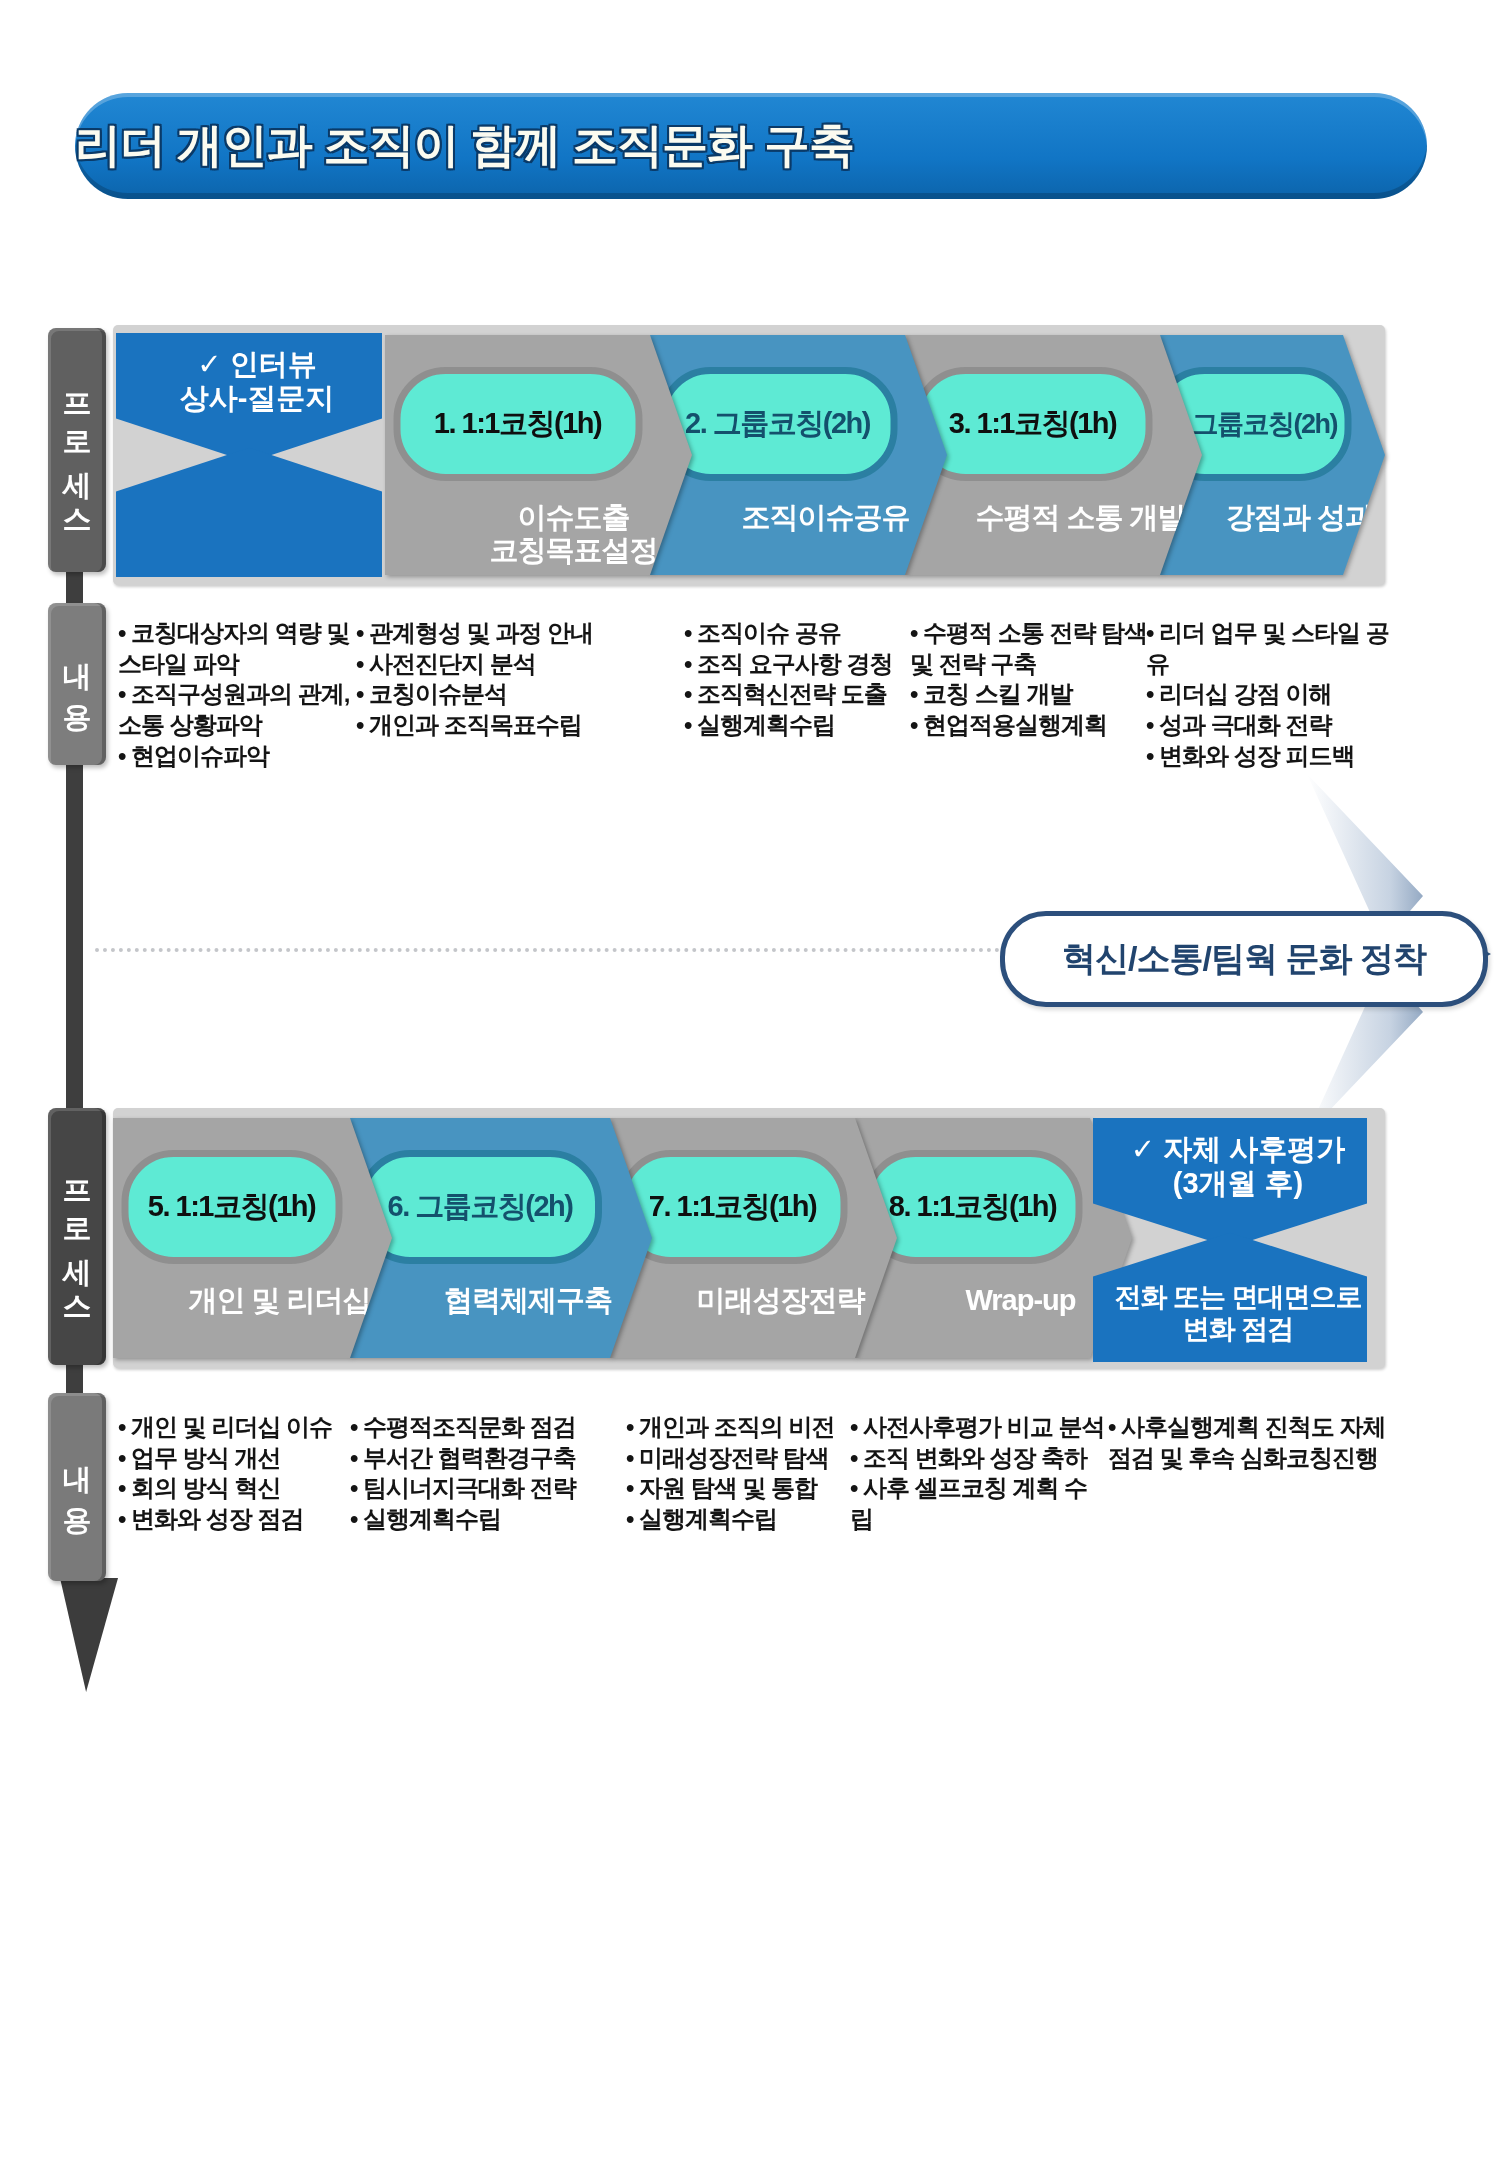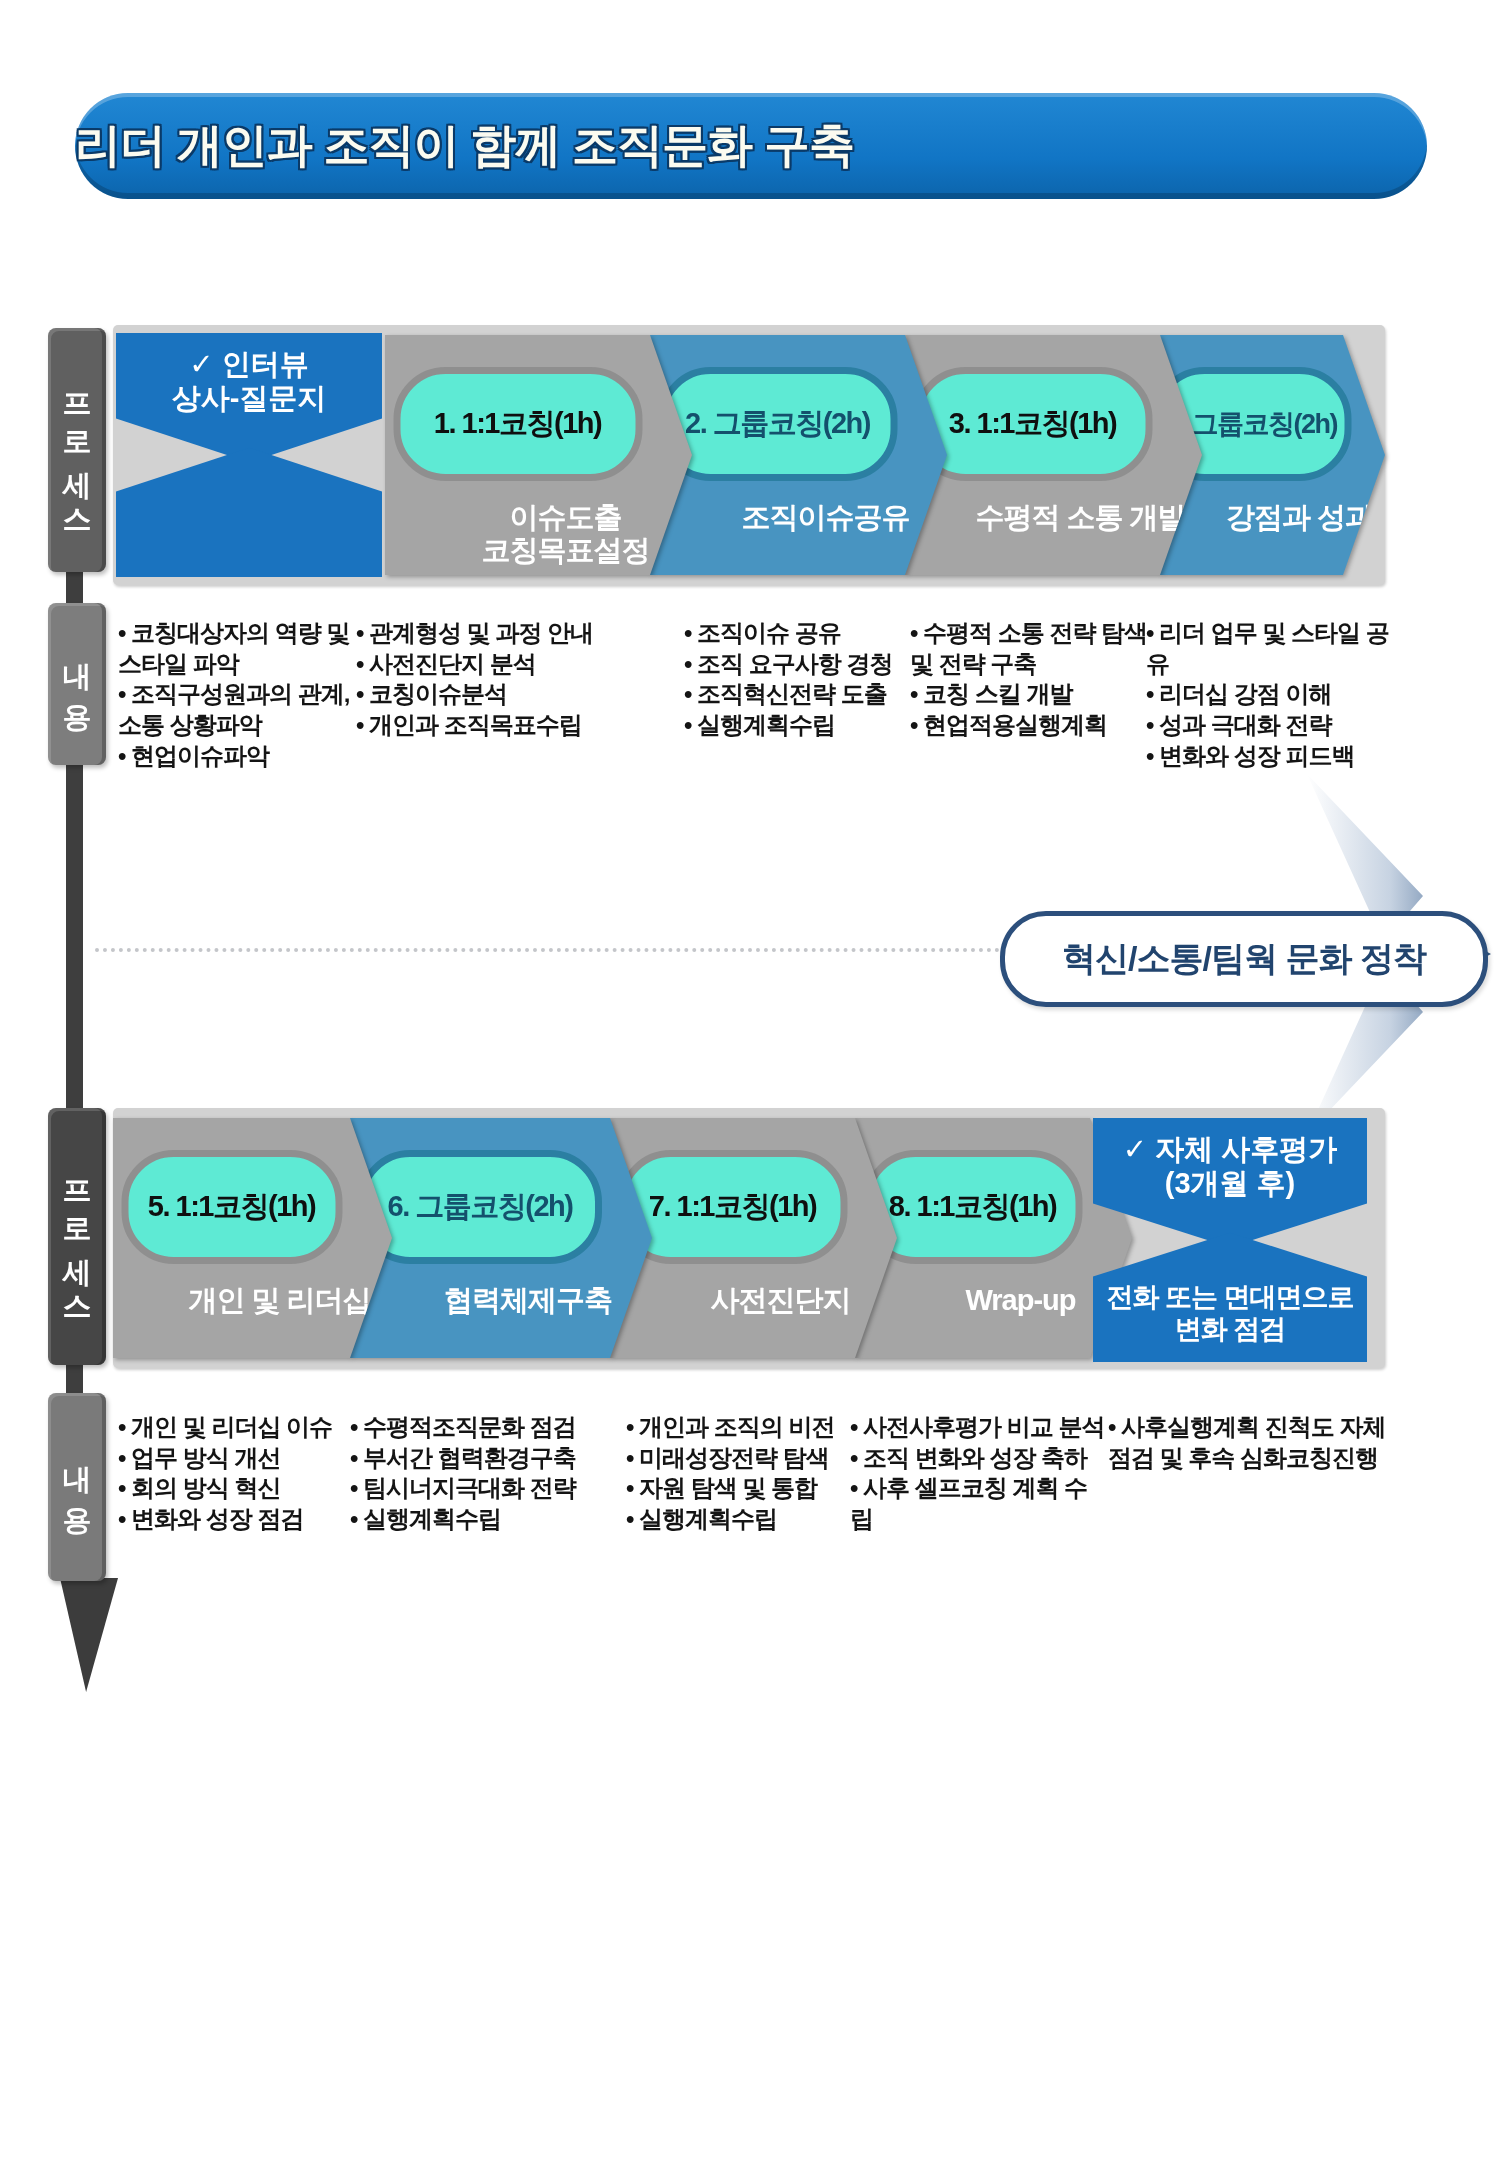--- a/index.html
+++ b/index.html
@@ -75,21 +75,21 @@
     border-top:4px dotted #c4c6ca; z-index:1; }
   .milestone {
     position:absolute; left:1000px; top:911px; width:478px; height:86px; background:#ffffff;
     border:5px solid #2c4f7c; border-radius:46px; z-index:3;
     display:flex; align-items:center; justify-content:center;
     color:#21446e; font-weight:bold; font-size:34px; letter-spacing:-1px;
     box-shadow:2px 3px 4px rgba(0,0,0,.15);
   }
   .big-arrow { position:absolute; left:1293px; top:768px; width:207px; height:372px; z-index:1; }
 
-  .pre { white-space:pre-line; }
+  .pre { white-space:pre-line;margin-left:8px; }
 </style>
 </head>
 <body>
 
 <div class="page">
 
   <div class="banner">
     <div class="banner-title">리더 개인과 조직이 함께 조직문화 구축</div>
   </div>
 
@@ -196,21 +196,21 @@
   </div>
   <div class="chev-wrap" style="left:350px; top:1118px; width:302px; height:240px; z-index:5;">
     <div class="chev blue">
       <div class="step-pill">6. 그룹코칭(2h)</div>
       <div class="step-subtitle">협력체제구축</div>
     </div>
   </div>
   <div class="chev-wrap" style="left:610px; top:1118px; width:287px; height:240px; z-index:4;">
     <div class="chev gray">
       <div class="step-pill">7. 1:1코칭(1h)</div>
-      <div class="step-subtitle">사전진단지</div>
+      <div class="step-subtitle">미래성장전략</div>
     </div>
   </div>
   <div class="chev-wrap" style="left:855px; top:1118px; width:277px; height:240px; z-index:3;">
     <div class="chev gray">
       <div class="step-pill">8. 1:1코칭(1h)</div>
       <div class="step-subtitle">Wrap-up</div>
     </div>
   </div>
 
   <div class="gate" style="left:1093px; top:1118px; width:274px; height:244px; z-index:3;">

